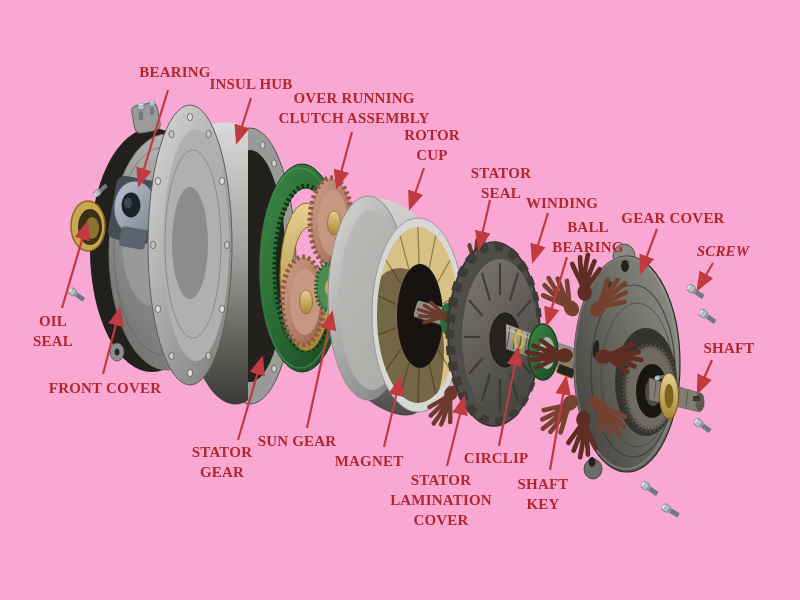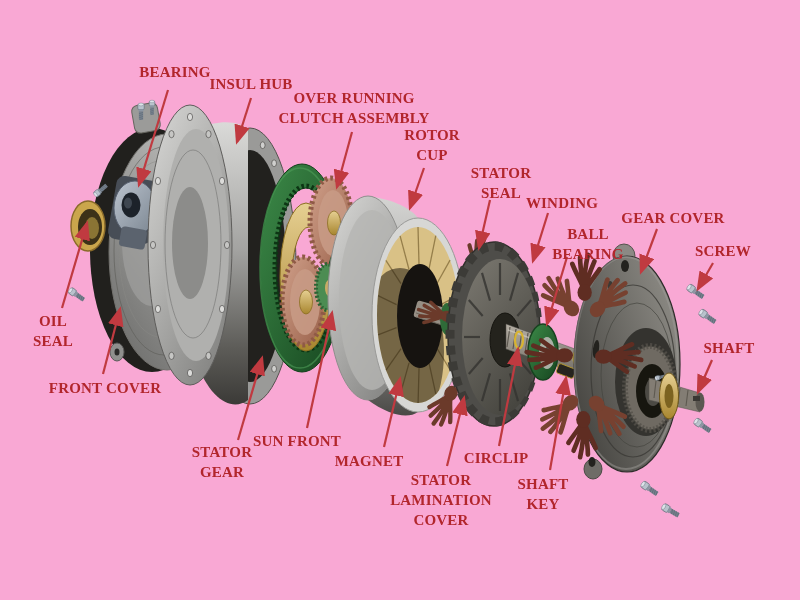--- a/index.html
+++ b/index.html
@@ -351,46 +351,46 @@
         <div>OVER RUNNING</div>
         <div>CLUTCH ASSEMBLY</div>
       </div>
       <div class="part-label" style="left: 501px; top: 163px;">
         <div>STATOR</div>
         <div>SEAL</div>
       </div>
       <div class="part-label" style="left: 562px; top: 193px;">
         <div>WINDING</div>
       </div>
-      <div class="part-label" style="left: 588px; top: 224px;">
+      <div class="part-label" style="left: 588px; top: 217px;">
         <div>BALL</div>
         <div>BEARING</div>
       </div>
       <div class="part-label" style="left: 673px; top: 208px;">
         <div>GEAR COVER</div>
       </div>
-      <div class="part-label" style="left: 723px; top: 241px;">
+      <div class="part-label" style="left: 723px; top: 241px; font-style: italic;">
         <div>SCREW</div>
       </div>
       <div class="part-label" style="left: 729px; top: 338px;">
         <div>SHAFT</div>
       </div>
       <div class="part-label" style="left: 53px; top: 311px;">
         <div>OIL</div>
         <div>SEAL</div>
       </div>
       <div class="part-label" style="left: 105px; top: 378px;">
         <div>FRONT COVER</div>
       </div>
       <div class="part-label" style="left: 222px; top: 442px;">
         <div>STATOR</div>
         <div>GEAR</div>
       </div>
       <div class="part-label" style="left: 297px; top: 431px;">
-        <div>SUN FRONT</div>
+        <div>SUN GEAR</div>
       </div>
       <div class="part-label" style="left: 369px; top: 451px;">
         <div>MAGNET</div>
       </div>
       <div class="part-label" style="left: 441px; top: 470px;">
         <div>STATOR</div>
         <div>LAMINATION</div>
         <div>COVER</div>
       </div>
       <div class="part-label" style="left: 496px; top: 448px;">

